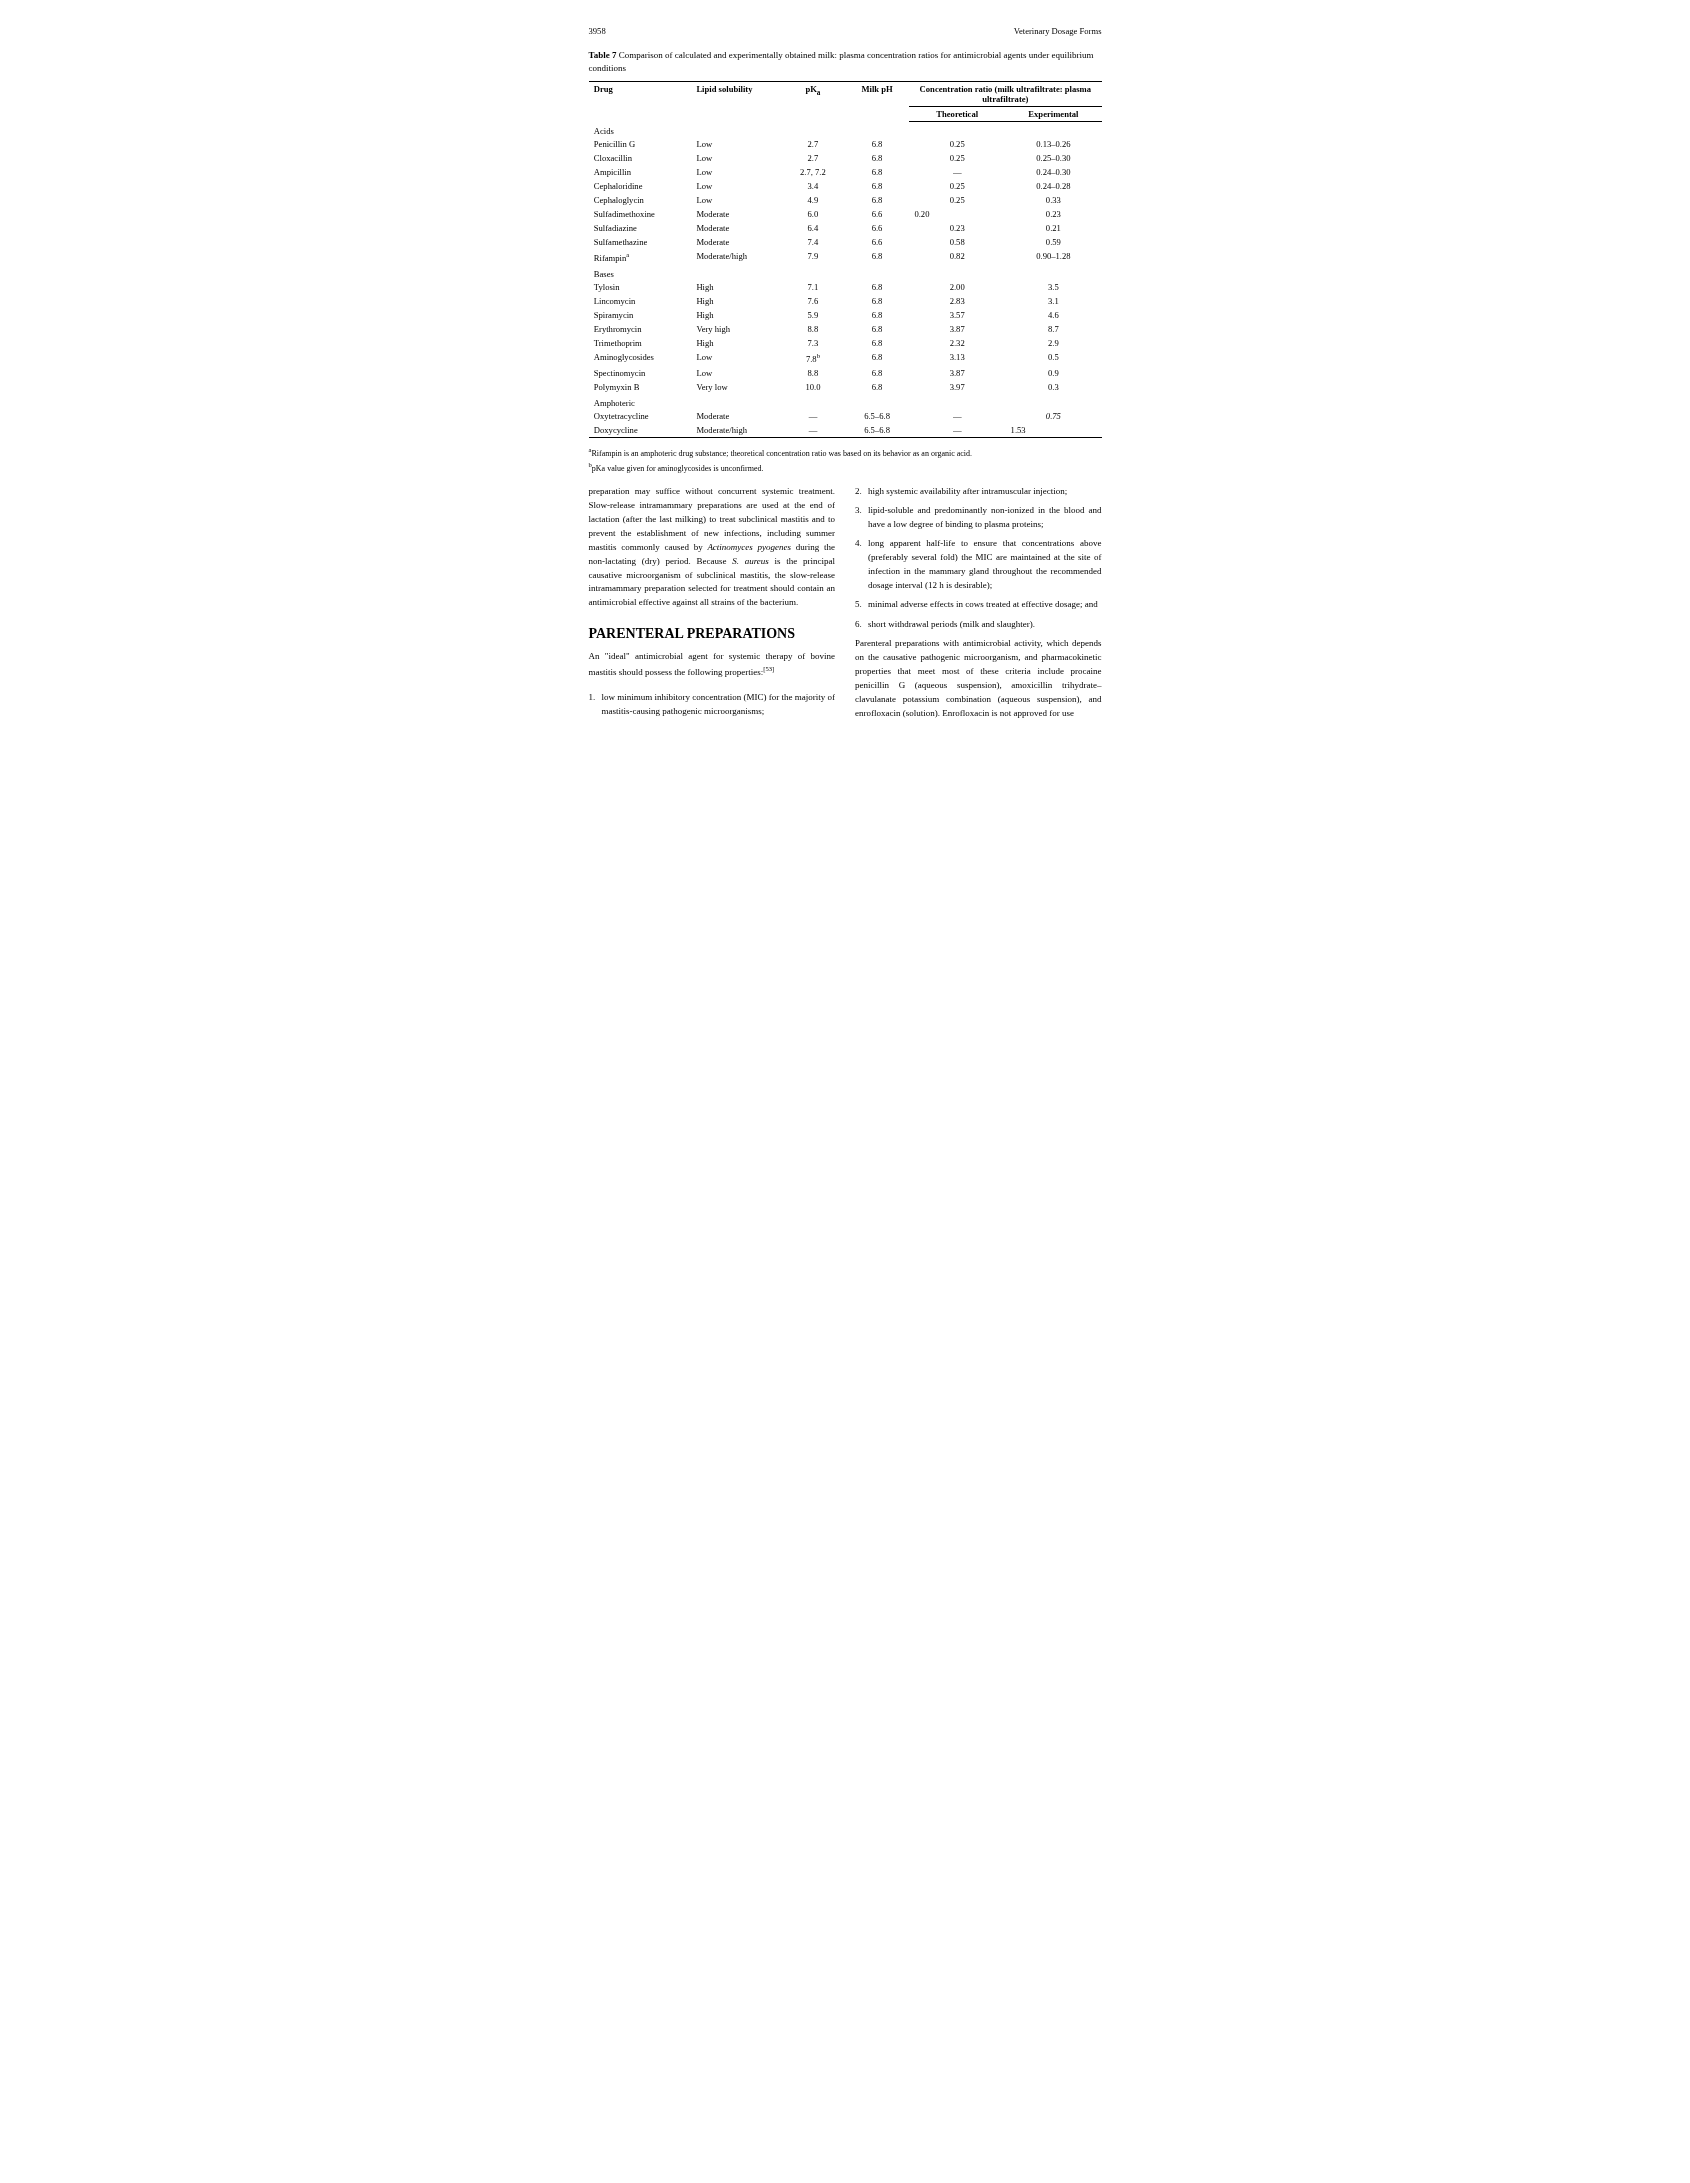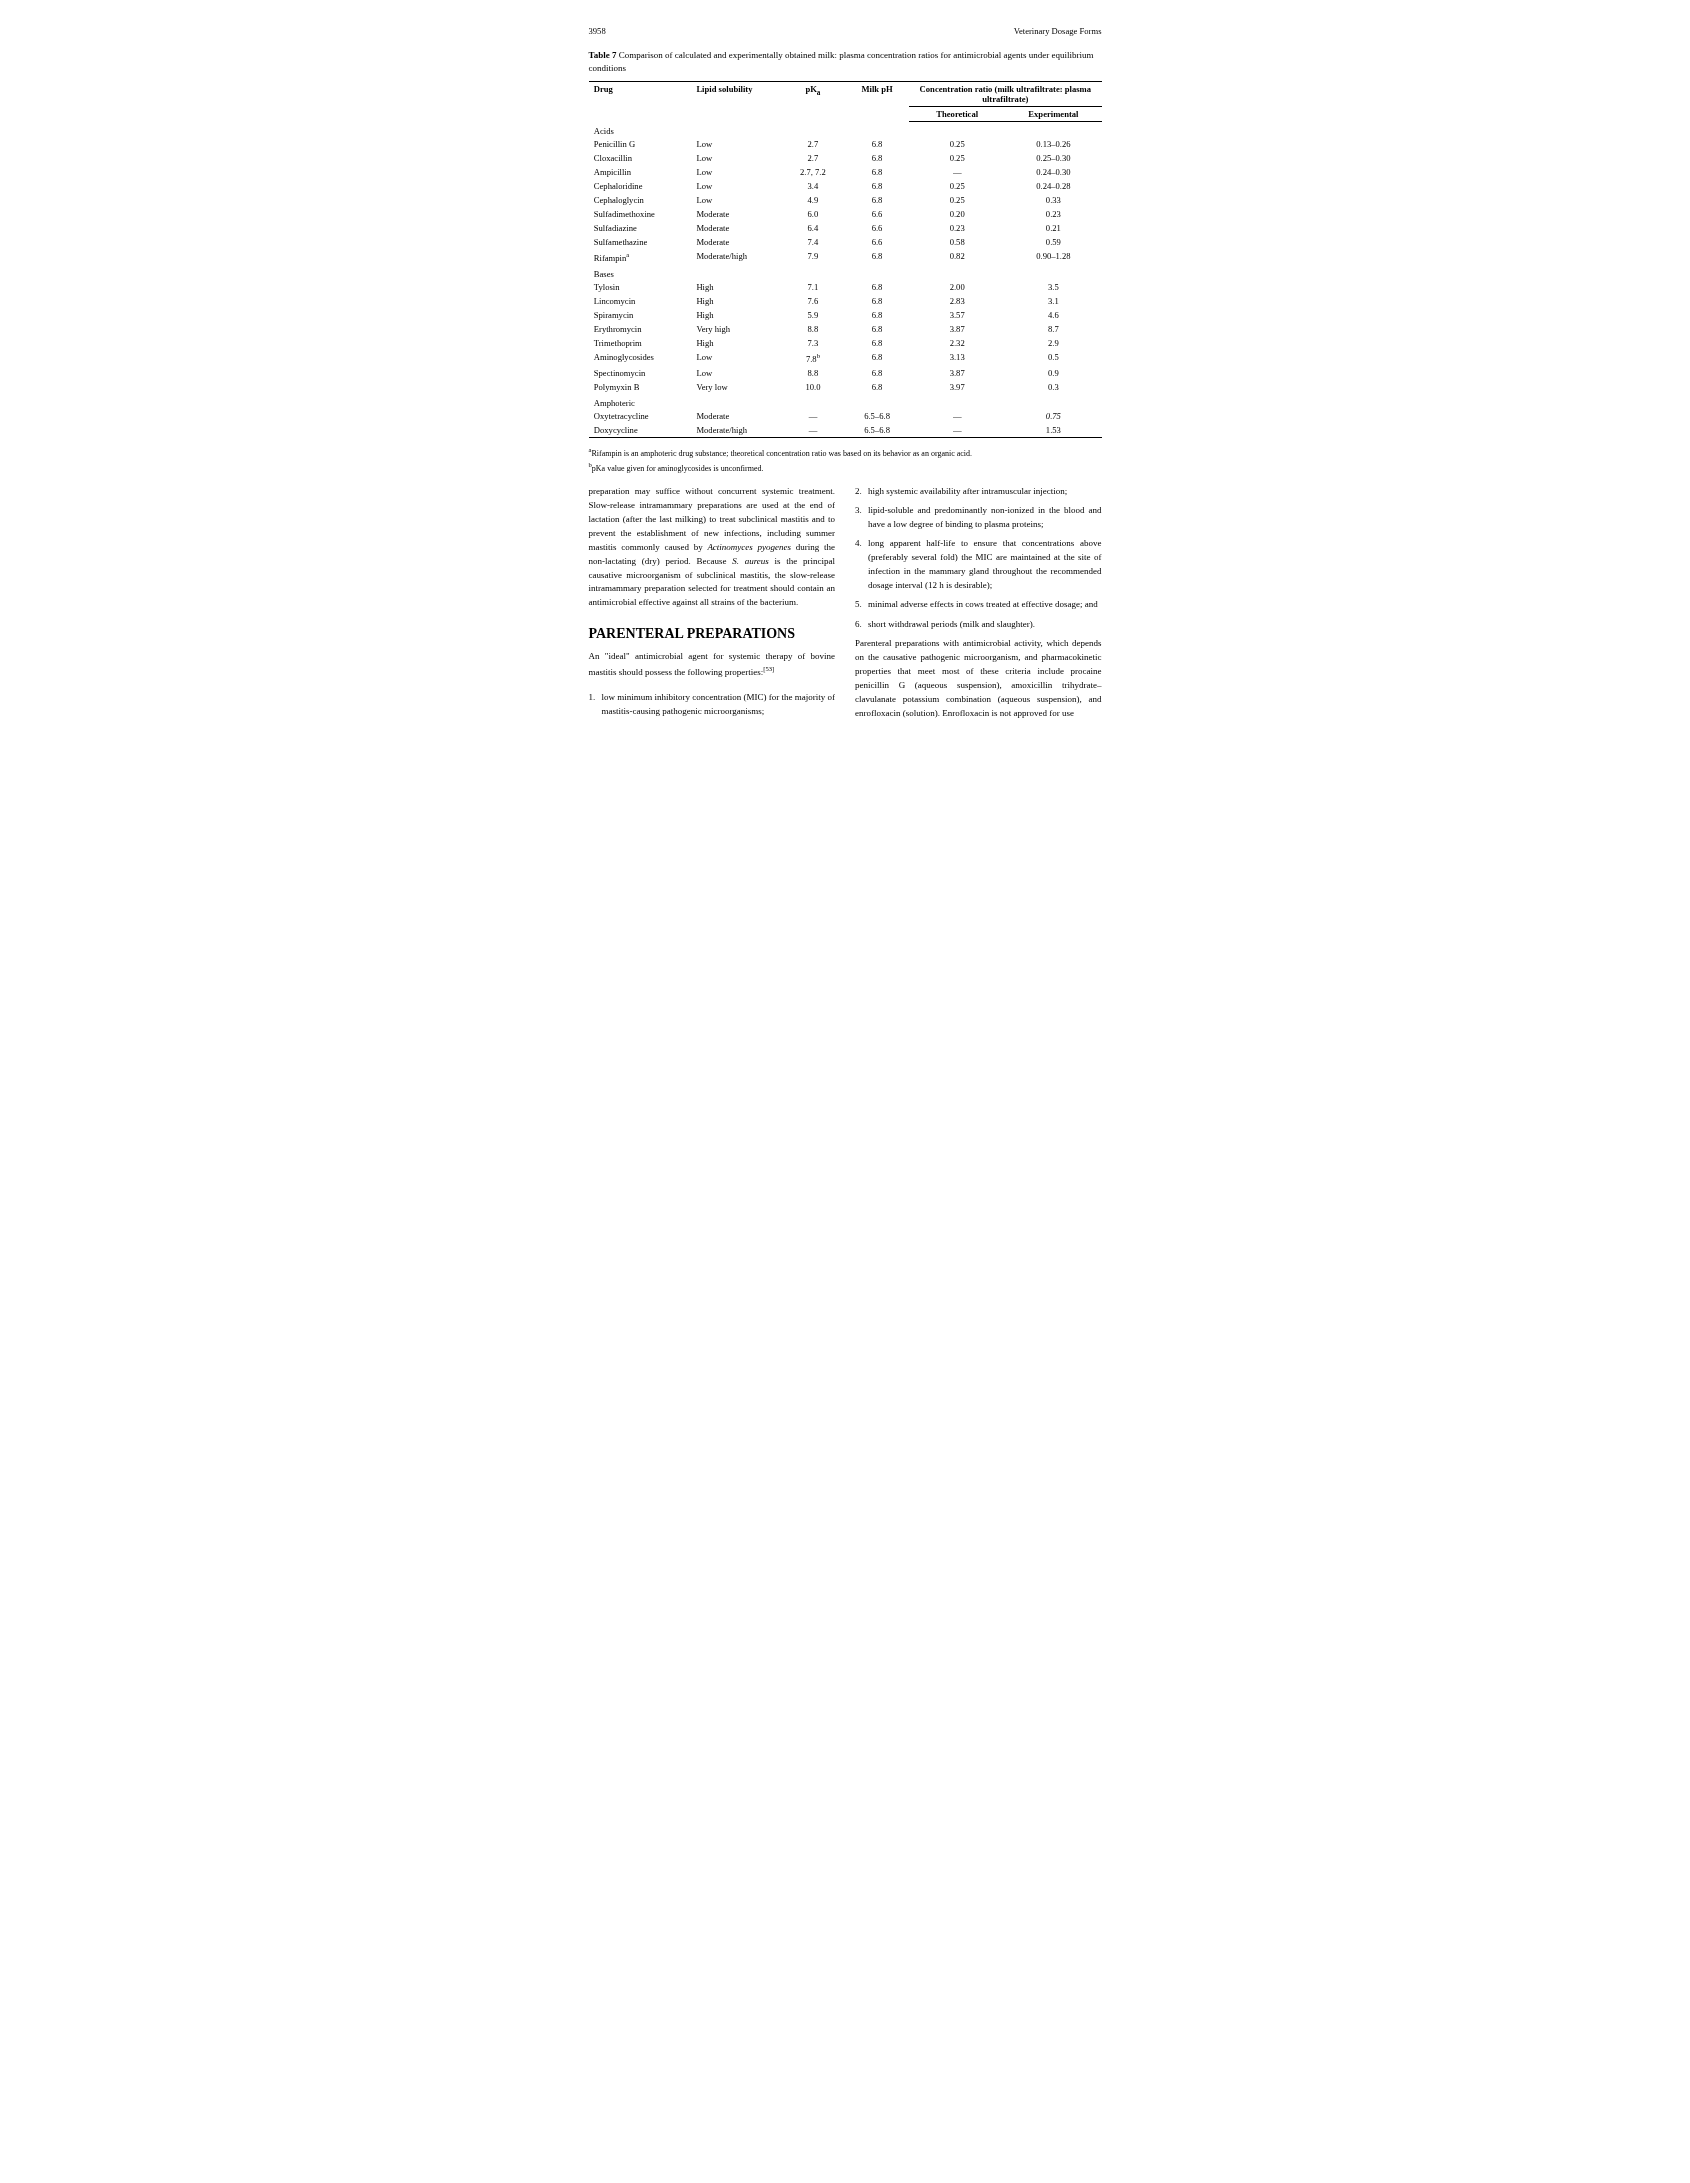--- a/index.html
+++ b/index.html
@@ -184,21 +184,21 @@
         <td style="text-align: center;">4.9</td>
         <td style="text-align: center;">6.8</td>
         <td style="text-align: center;">0.25</td>
         <td style="text-align: center;">0.33</td>
       </tr>
       <tr>
         <td>Sulfadimethoxine</td>
         <td>Moderate</td>
         <td style="text-align: center;">6.0</td>
         <td style="text-align: center;">6.6</td>
-        <td style="text-align: center;">0.20</td>
+        <td style="">0.20</td>
         <td style="text-align: center;">0.23</td>
       </tr>
       <tr>
         <td>Sulfadiazine</td>
         <td>Moderate</td>
         <td style="text-align: center;">6.4</td>
         <td style="text-align: center;">6.6</td>
         <td style="text-align: center;">0.23</td>
         <td style="text-align: center;">0.21</td>
       </tr>
@@ -295,21 +295,21 @@
         <td style="text-align: center;">6.5–6.8</td>
         <td style="text-align: center;">—</td>
         <td style="text-align: center; font-style: italic;">0.75</td>
       </tr>
       <tr>
         <td>Doxycycline</td>
         <td>Moderate/high</td>
         <td style="text-align: center;">—</td>
         <td style="text-align: center;">6.5–6.8</td>
         <td style="text-align: center;">—</td>
-        <td style="text-align: center;">1.53</td>
+        <td style="text-align: left;">1.53</td>
       </tr>
     </tbody>
 </table>
 
 <div class="footnotes">
   <div><sup>a</sup><span>Rifampin is an amphoteric drug substance; theoretical concentration ratio was based on its behavior as an organic acid.</span></div>
   <div><sup>b</sup><span>pKa value given for aminoglycosides is unconfirmed.</span></div>
 </div>
 
 <div class="two-col">

